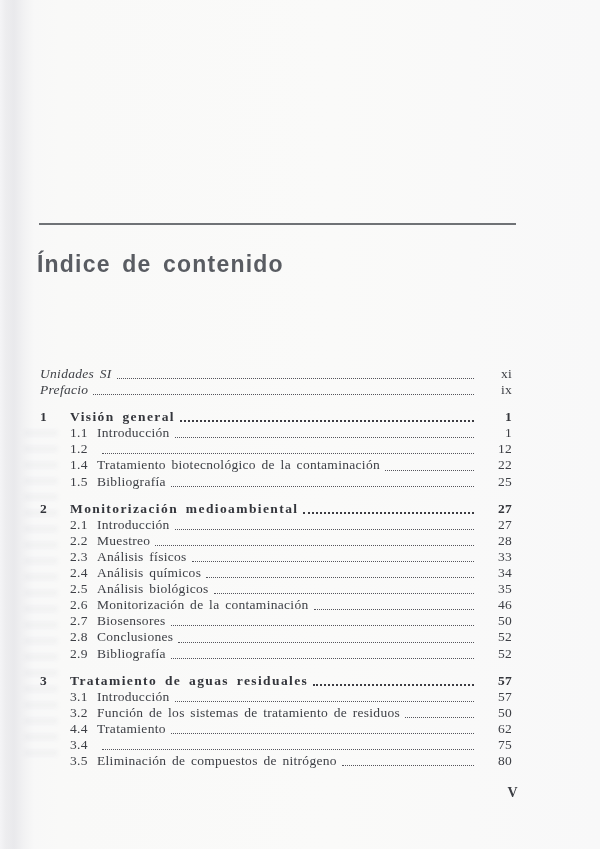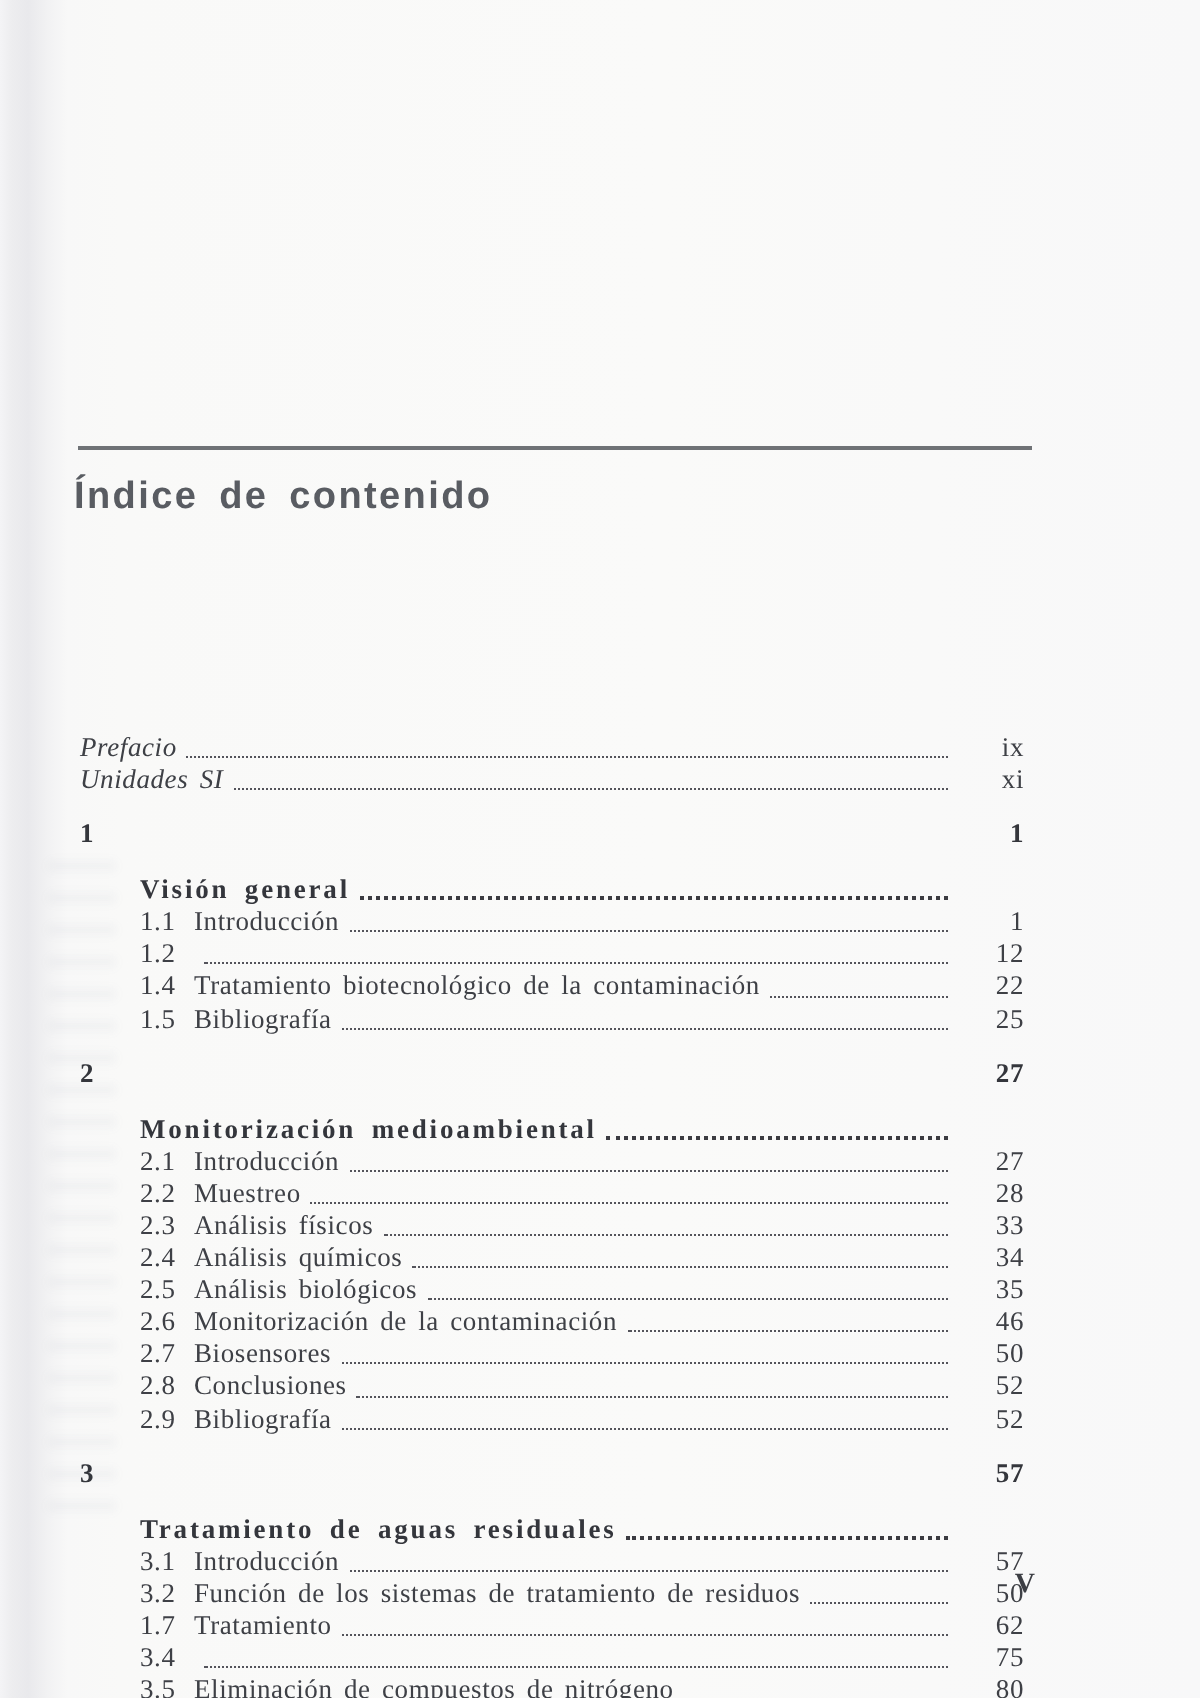--- a/index.html
+++ b/index.html
@@ -32,24 +32,24 @@
     opacity: 0.55;
   }
   .rule {
     position: absolute;
     left: 39px; top: 223px;
     width: 477px; height: 2px;
     background: #6f7276;
   }
   .title {
     position: absolute;
-    left: 37px; top: 238px;
+    left: 37px; top: 251px;
     margin: 0;
     font-family: "Liberation Sans", sans-serif;
-    font-size: 19px;
+    font-size: 23px;
     font-weight: bold;
     letter-spacing: 1.2px;
     word-spacing: 4px;
     color: #595c62;
   }
   .toc {
     position: absolute;
     left: 40px; top: 366px;
     width: 472px;
     font-size: 13.5px;
@@ -72,21 +72,20 @@
   }
   .pnum { width: 36px; flex: none; text-align: right; }
   .fm-title { font-style: italic; }
   .chapter { margin-top: 11px; }
   .chnum { width: 30px; flex: none; font-weight: bold; color: #34363c; }
   .chtitle {
     font-weight: bold;
     color: #34363c;
     letter-spacing: 1.4px;
     word-spacing: 3px;
-    margin-top: 28px;
   }
   .row.ch .pnum { font-weight: bold; color: #34363c; }
   .seclabel { width: 27px; flex: none; }
   .folio {
     position: absolute;
     right: 82px; top: 785px;
     font-size: 14px;
     font-weight: bold;
     color: #3c3e44;
     letter-spacing: 0.5px;
@@ -96,28 +95,28 @@
 <body>
 
 <div class="sheet">
   <div class="gutter-smudge"></div>
   <div class="rule"></div>
   <h1 class="title">Índice de contenido</h1>
 
   <div class="toc">
 
     <div class="row">
+      <span class="fm-title">Unidades SI</span>
+      <span class="dots"></span>
+      <span class="pnum">xi</span>
+    </div>
+    <div class="row">
       <span class="fm-title">Prefacio</span>
       <span class="dots"></span>
       <span class="pnum">ix</span>
-    </div>
-    <div class="row">
-      <span class="fm-title">Unidades SI</span>
-      <span class="dots"></span>
-      <span class="pnum">xi</span>
     </div>
 
     <div class="chapter">
       <div class="row ch">
         <span class="chnum">1</span>
         <span class="chtitle">Visión general</span>
         <span class="dots"></span>
         <span class="pnum">1</span>
       </div>
       <div class="row sec" style="padding-left:30px">
@@ -221,21 +220,21 @@
         <span class="dots"></span>
         <span class="pnum">57</span>
       </div>
       <div class="row sec" style="padding-left:30px">
         <span class="seclabel">3.2</span>
         <span class="sectitle">Función de los sistemas de tratamiento de residuos</span>
         <span class="dots"></span>
         <span class="pnum">50</span>
       </div>
       <div class="row sec" style="padding-left:30px">
-        <span class="seclabel">1.7</span>
+        <span class="seclabel">4.4</span>
         <span class="sectitle">Tratamiento</span>
         <span class="dots"></span>
         <span class="pnum">62</span>
       </div>
       <div class="row sec" style="padding-left:30px">
         <span class="seclabel">3.4</span>
         <span class="dots"></span>
         <span class="pnum">75</span>
       </div>
       <div class="row sec" style="padding-left:30px">

